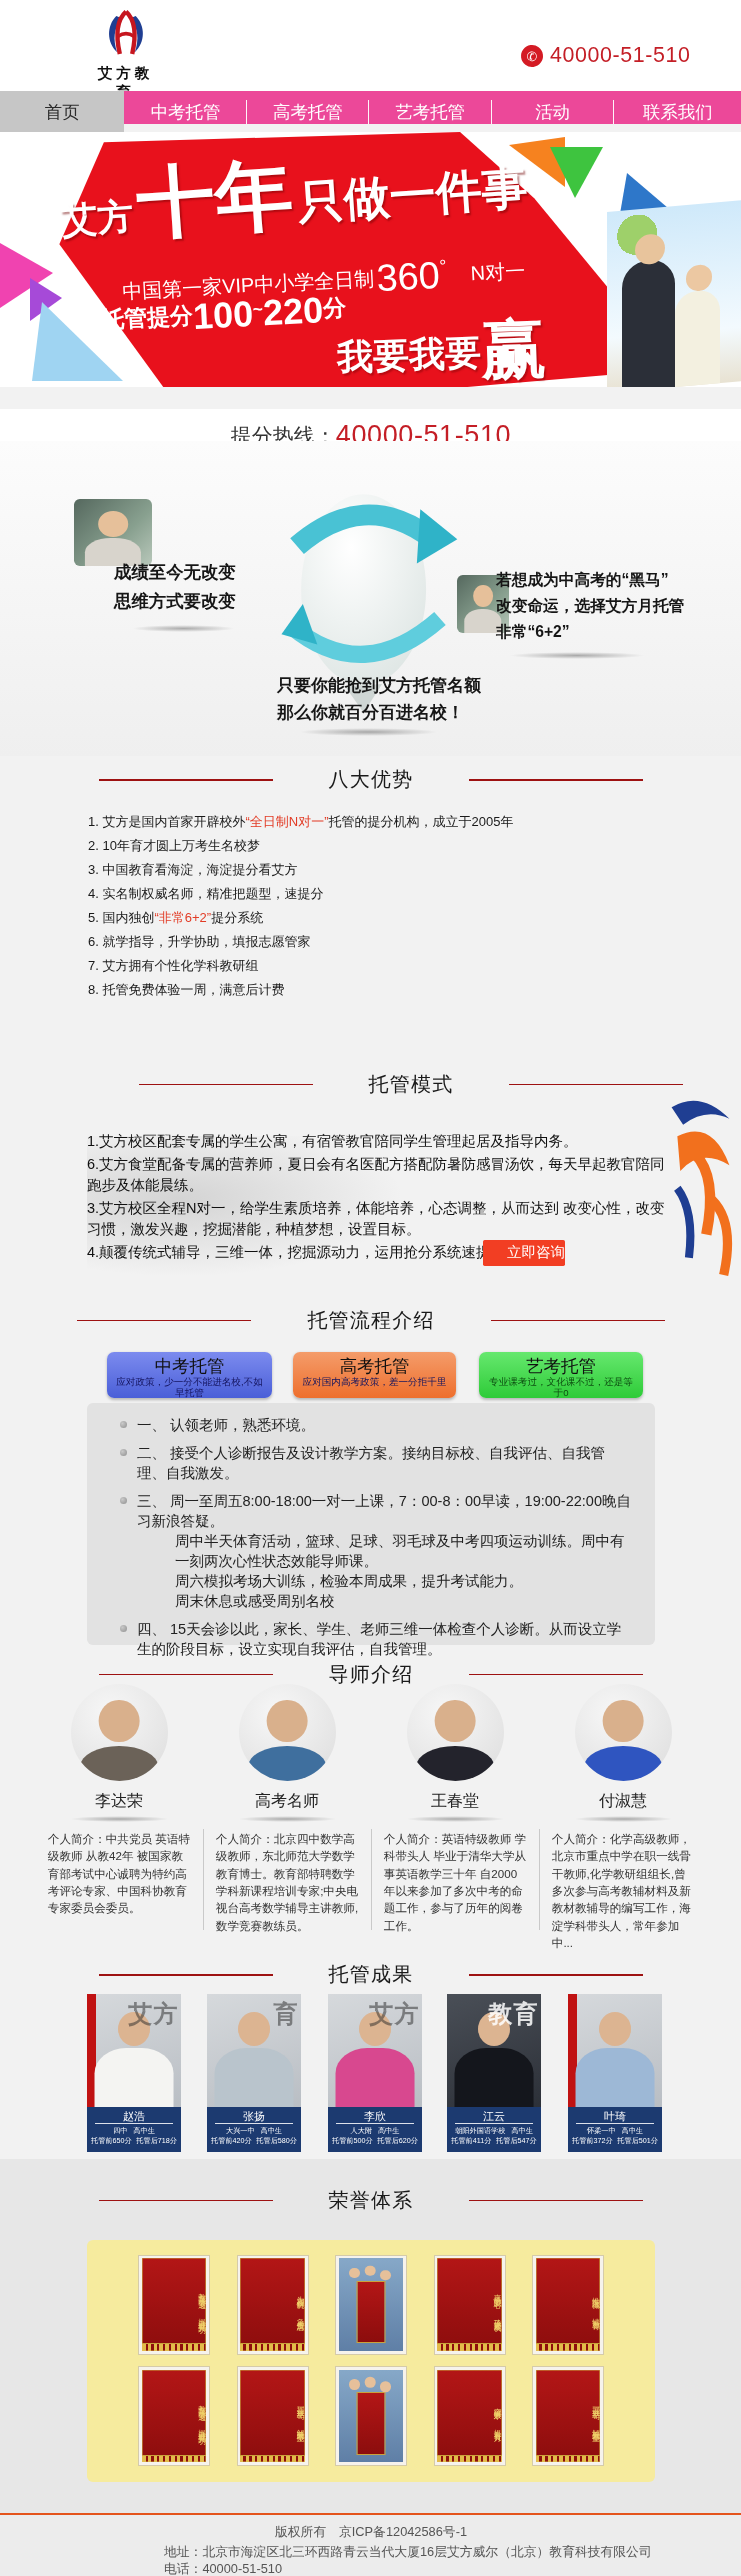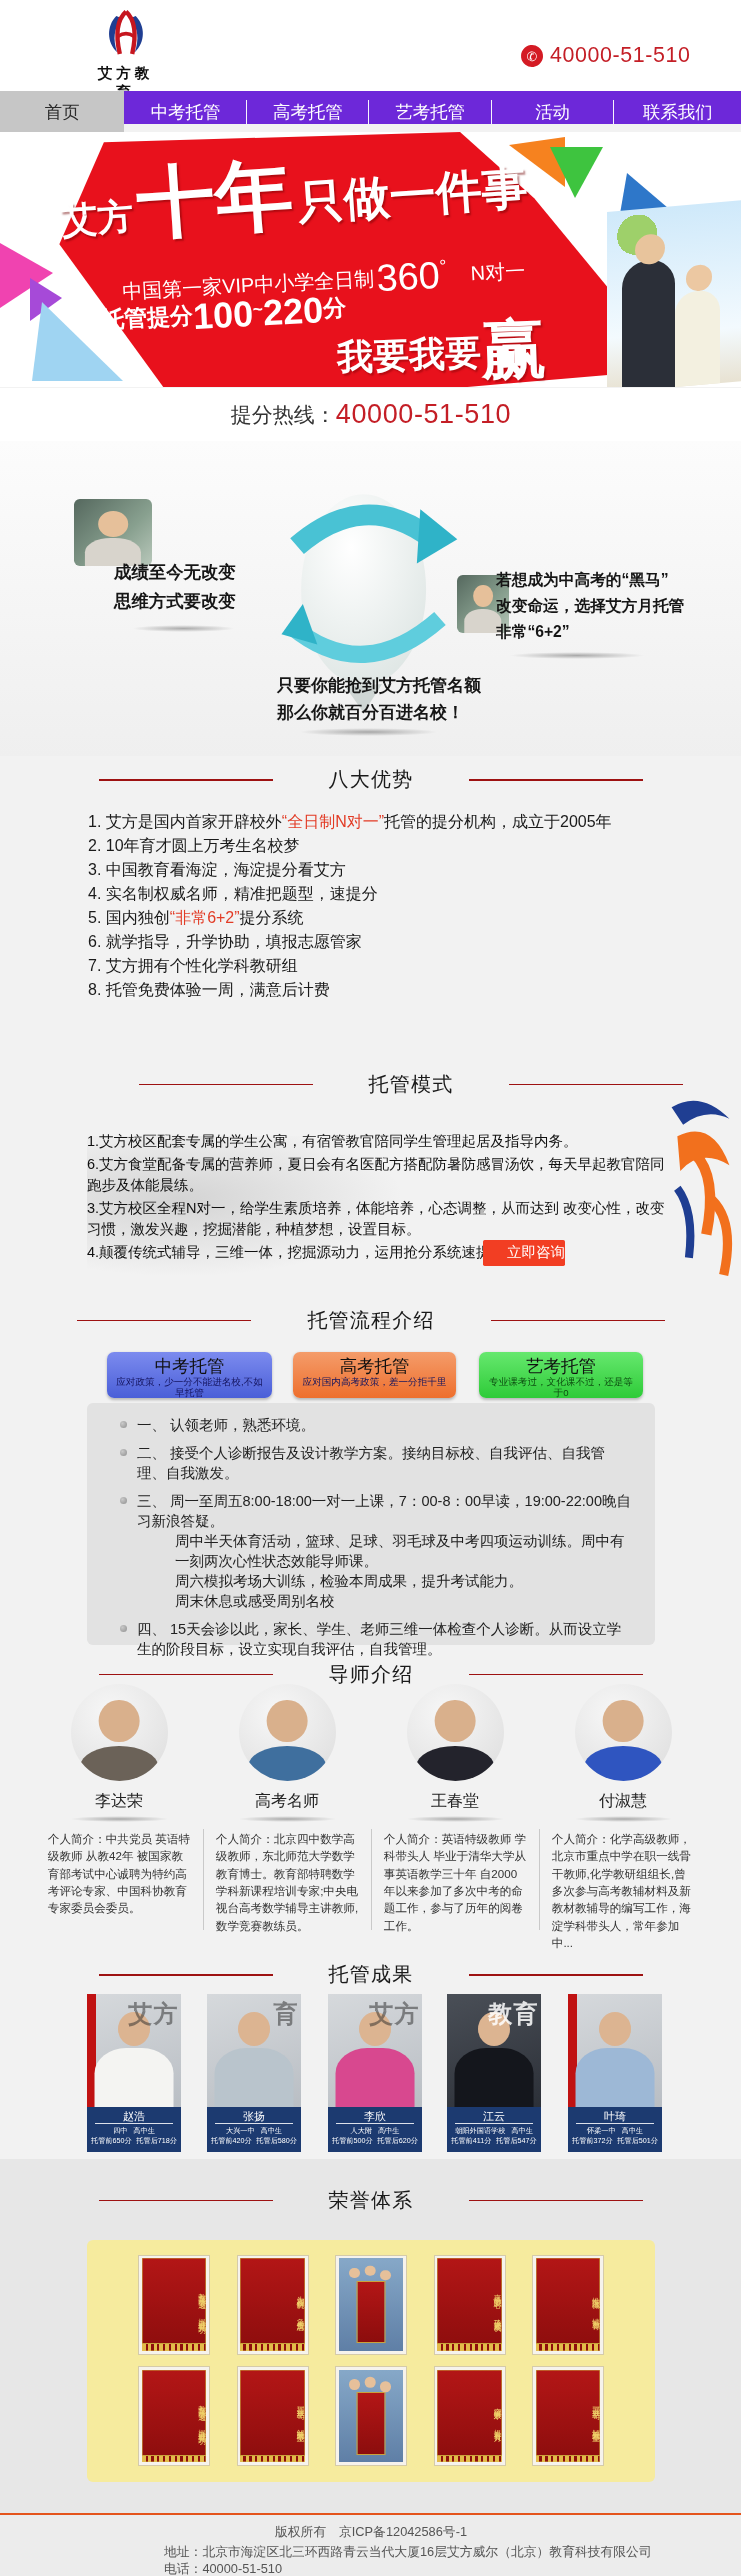--- a/index.html
+++ b/index.html
@@ -12,21 +12,21 @@
   .header { position:absolute; top:0; left:0; width:742px; height:91px; background:#fff; }
   .logo-wrap { position:absolute; left:92px; top:8px; width:67px; text-align:center; }
   .logo-emblem { width:60px; height:53px; }
   .logo-name { font-size:14.5px; font-weight:bold; color:#111; letter-spacing:4px; margin-top:1.2px; }
   .phone-wrap { position:absolute; left:521px; top:43px; display:flex; align-items:center; gap:7px; }
   .phone-icon { width:22px; height:22px; border-radius:50%; background:#d41b24; color:#fff; font-size:12.8px;
     display:flex; align-items:center; justify-content:center; transform:rotate(-8deg); }
   .phone-number { font-size:21.4px; color:#c41e26; letter-spacing:0.6px; }
 
   
-  .nav { position:absolute; top:91px; left:0; width:742px; height:33px; background:#6d28d9; display:flex;font-family:Liberation Serif, serif; }
+  .nav { position:absolute; top:91px; left:0; width:742px; height:33px; background:#ec4899; display:flex;font-family:Liberation Serif, serif; }
   .nav-item { height:41px; display:flex; align-items:center; justify-content:center; font-size:17.4px; color:#fff; cursor:pointer; position:relative; }
   .nav-item.home { width:125px; background:#c6c6c6; color:#2b2b2b; }
   .nav-item.red { width:123px; }
   .nav-sep { position:absolute; right:0; top:8.7px; width:0.6px; height:24px; background:rgba(255,255,255,.95); }
 
   
   .hero { position:absolute; top:132px; left:0; width:742px; height:255px; background:#fff; overflow:hidden; }
   .hero-red { position:absolute; inset:0; background:#e8111c;
     clip-path:polygon(14% 4%, 62% 0%, 72% 26%, 91% 93%, 63% 100%, 22% 100%, 8% 44%); }
   .tri { position:absolute; width:0; height:0; }
@@ -58,21 +58,21 @@
   .hero-l3 .pre { font-size:23px; padding-bottom:3.5px; }
   .hero-l3 .n { font-size:36px; line-height:.95; }
   .hero-l3 .tilde { font-size:17.4px; transform:translateY(-11.6px); }
   .hero-l3 .unit { font-size:23px; padding-bottom:3.5px; }
   .hero-l4 { position:absolute; left:337px; top:187px; display:flex; align-items:flex-end; color:#fff; font-weight:bold;
     transform:rotate(-2deg); text-shadow:1.7px 2.3px 1.7px rgba(110,0,0,.4); white-space:nowrap; }
   .hero-l4 .pre { font-size:36px; padding-bottom:4.6px; }
   .hero-l4 .big { font-size:65px; line-height:1; }
 
   
-  .hotline { position:absolute; top:388px; left:0; width:742px; height:53px; background:#fff;
+  .hotline { position:absolute; top:409px; left:0; width:742px; height:53px; background:#fff;
     display:flex; align-items:center; justify-content:center; }
   .hotline .lab { font-size:21px; color:#333; }
   .hotline .num { font-size:27px; color:#c41e26; letter-spacing:0.6px; }
 
   
   .intro { position:absolute; top:441px; left:0; width:742px; height:316px; background:linear-gradient(180deg,#fcfcfc,#efefef); }
   .ph { border-radius:5.8px; overflow:hidden; position:relative; }
   .ph.chalk { background:linear-gradient(135deg,#55685e,#88a08f 60%,#b9c8bb); }
   .ph.light { background:linear-gradient(135deg,#e7e2ea,#cfc5d8); }
   .ph::before { content:""; position:absolute; left:50%; top:18%; width:38%; height:38%; transform:translateX(-50%); border-radius:50%; background:#e6c09a; }
@@ -82,21 +82,21 @@
   .shadow-ell { background:radial-gradient(ellipse at center, rgba(0,0,0,.30), rgba(0,0,0,0) 70%); border-radius:50%; }
 
   
   .sec-head { display:flex; align-items:center; justify-content:center; gap:56px; }
   .sec-head .rule { width:174px; height:1.7px; background:#9e1212; }
   .sec-head .txt { font-size:20px; color:#1a1a1a; letter-spacing:1.2px; }
 
   
   .advantages { position:absolute; top:756px; left:0; width:742px; height:241px; background:#f2f2f2; }
   .adv-list { position:absolute; left:88px; top:54px; list-style:none; }
-  .adv-list li { font-size:16px; color:#1a1a1a; line-height:24px; }
+  .adv-list li { font-size:13px; color:#1a1a1a; line-height:24px; }
   .adv-list .hl { color:#e23b25; }
 
   
   .mode { position:absolute; top:997px; left:0; width:742px; height:290px; background:#f2f2f2; }
   .mode-bg { position:absolute; left:87px; top:139px; width:313px; height:139px; border-radius:4.6px;
     background:radial-gradient(ellipse at 30% 45%, rgba(90,90,90,.20), rgba(200,200,200,0) 72%); }
   .mode-text { position:absolute; left:87px; top:134px; width:588px; }
   .mode-text p { font-size:14.5px; line-height:21.4px; color:#101010; margin-bottom:1.2px; }
   .consult-btn { position:absolute; left:483px; top:243px; width:82px; height:25.5px; background:#f23e23; color:#fff;
     font-size:14.5px; text-align:right; line-height:25.5px; border-radius:1.7px; cursor:pointer; }

